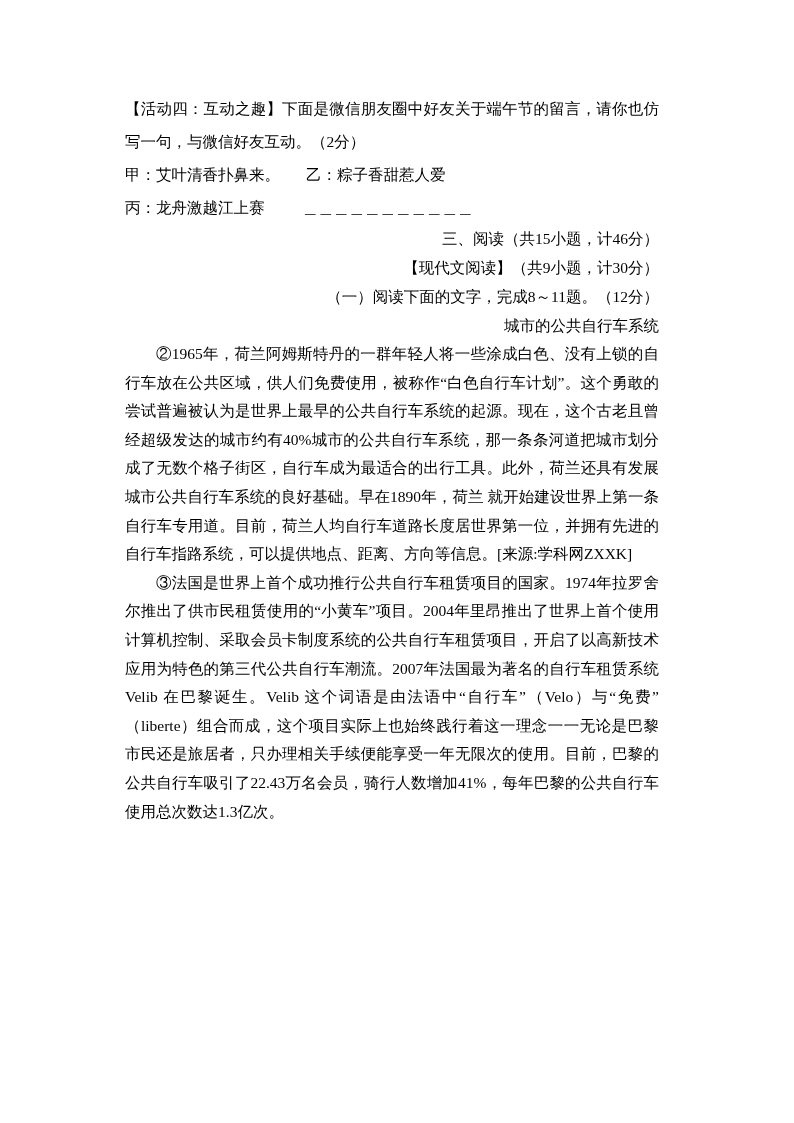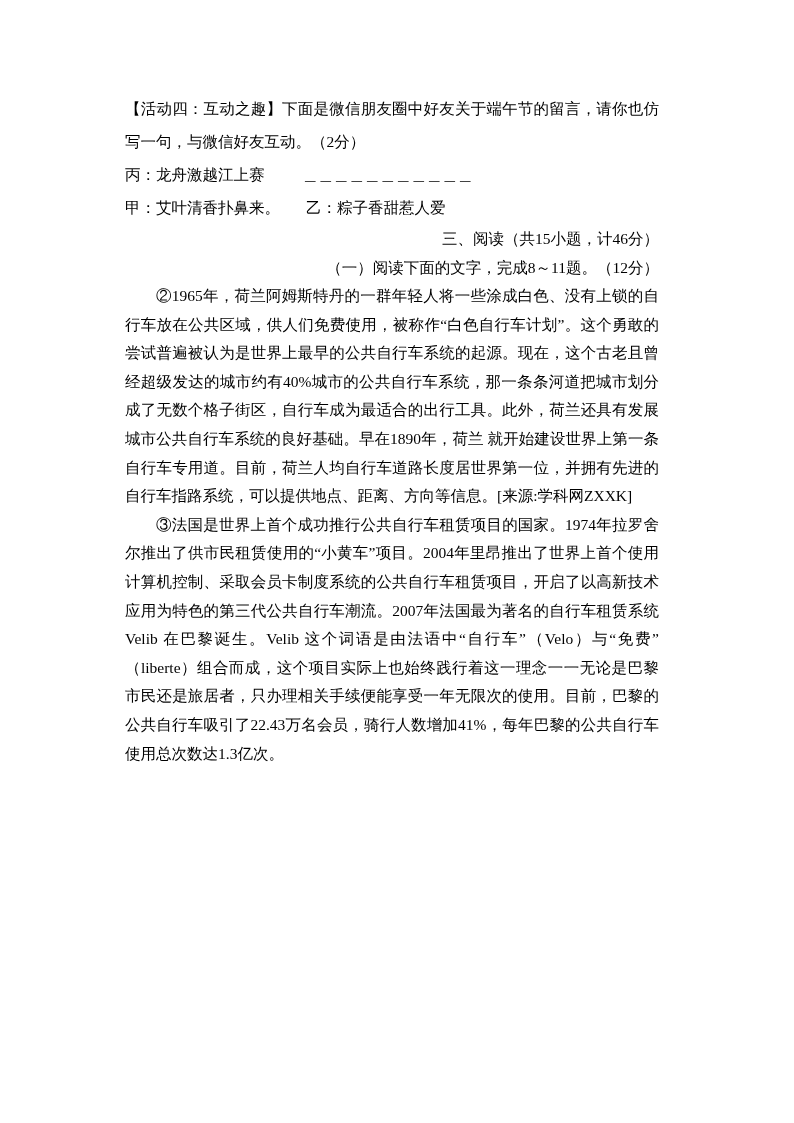--- a/index.html
+++ b/index.html
@@ -58,34 +58,36 @@
 </style>
 </head>
 <body>
 
 <div class="page">
   <div class="content">
 
     <p class="top-line">【活动四：互动之趣】下面是微信朋友圈中好友关于端午节的留言，请你也仿写一句，与微信好友互动。（2分）</p>
 
     <p class="couplet-row">
+      <span>甲：艾叶清香扑鼻来。</span>
+      <span class="couplet-second">乙：粽子香甜惹人爱</span>
+    </p>
+
+    <p class="couplet-row">
       <span>丙：龙舟激越江上赛</span>
       <span class="answer-blank">＿＿＿＿＿＿＿＿＿＿＿</span>
     </p>
 
-    <p class="couplet-row">
-      <span>甲：艾叶清香扑鼻来。</span>
-      <span class="couplet-second">乙：粽子香甜惹人爱</span>
-    </p>
-
     <p class="heading-line">三、阅读（共15小题，计46分）</p>
 
+    <p class="heading-line">【现代文阅读】（共9小题，计30分）</p>
 
     <p class="heading-line">（一）阅读下面的文字，完成8～11题。（12分）</p>
 
+    <p class="heading-line">城市的公共自行车系统</p>
 
 
     <p class="article-para">②1965年，荷兰阿姆斯特丹的一群年轻人将一些涂成白色、没有上锁的自行车放在公共区域，供人们免费使用，被称作“白色自行车计划”。这个勇敢的尝试普遍被认为是世界上最早的公共自行车系统的起源。现在，这个古老且曾经超级发达的城市约有40%城市的公共自行车系统，那一条条河道把城市划分成了无数个格子街区，自行车成为最适合的出行工具。此外，荷兰还具有发展城市公共自行车系统的良好基础。早在1890年，荷兰 就开始建设世界上第一条自行车专用道。目前，荷兰人均自行车道路长度居世界第一位，并拥有先进的自行车指路系统，可以提供地点、距离、方向等信息。[来源:学科网ZXXK]</p>
 
     <p class="article-para">③法国是世界上首个成功推行公共自行车租赁项目的国家。1974年拉罗舍尔推出了供市民租赁使用的“小黄车”项目。2004年里昂推出了世界上首个使用计算机控制、采取会员卡制度系统的公共自行车租赁项目，开启了以高新技术应用为特色的第三代公共自行车潮流。2007年法国最为著名的自行车租赁系统 Velib 在巴黎诞生。Velib 这个词语是由法语中“自行车”（Velo）与“免费”（liberte）组合而成，这个项目实际上也始终践行着这一理念一一无论是巴黎市民还是旅居者，只办理相关手续便能享受一年无限次的使用。目前，巴黎的公共自行车吸引了22.43万名会员，骑行人数增加41%，每年巴黎的公共自行车使用总次数达1.3亿次。</p>
 
 
   </div>
 </div>
 

